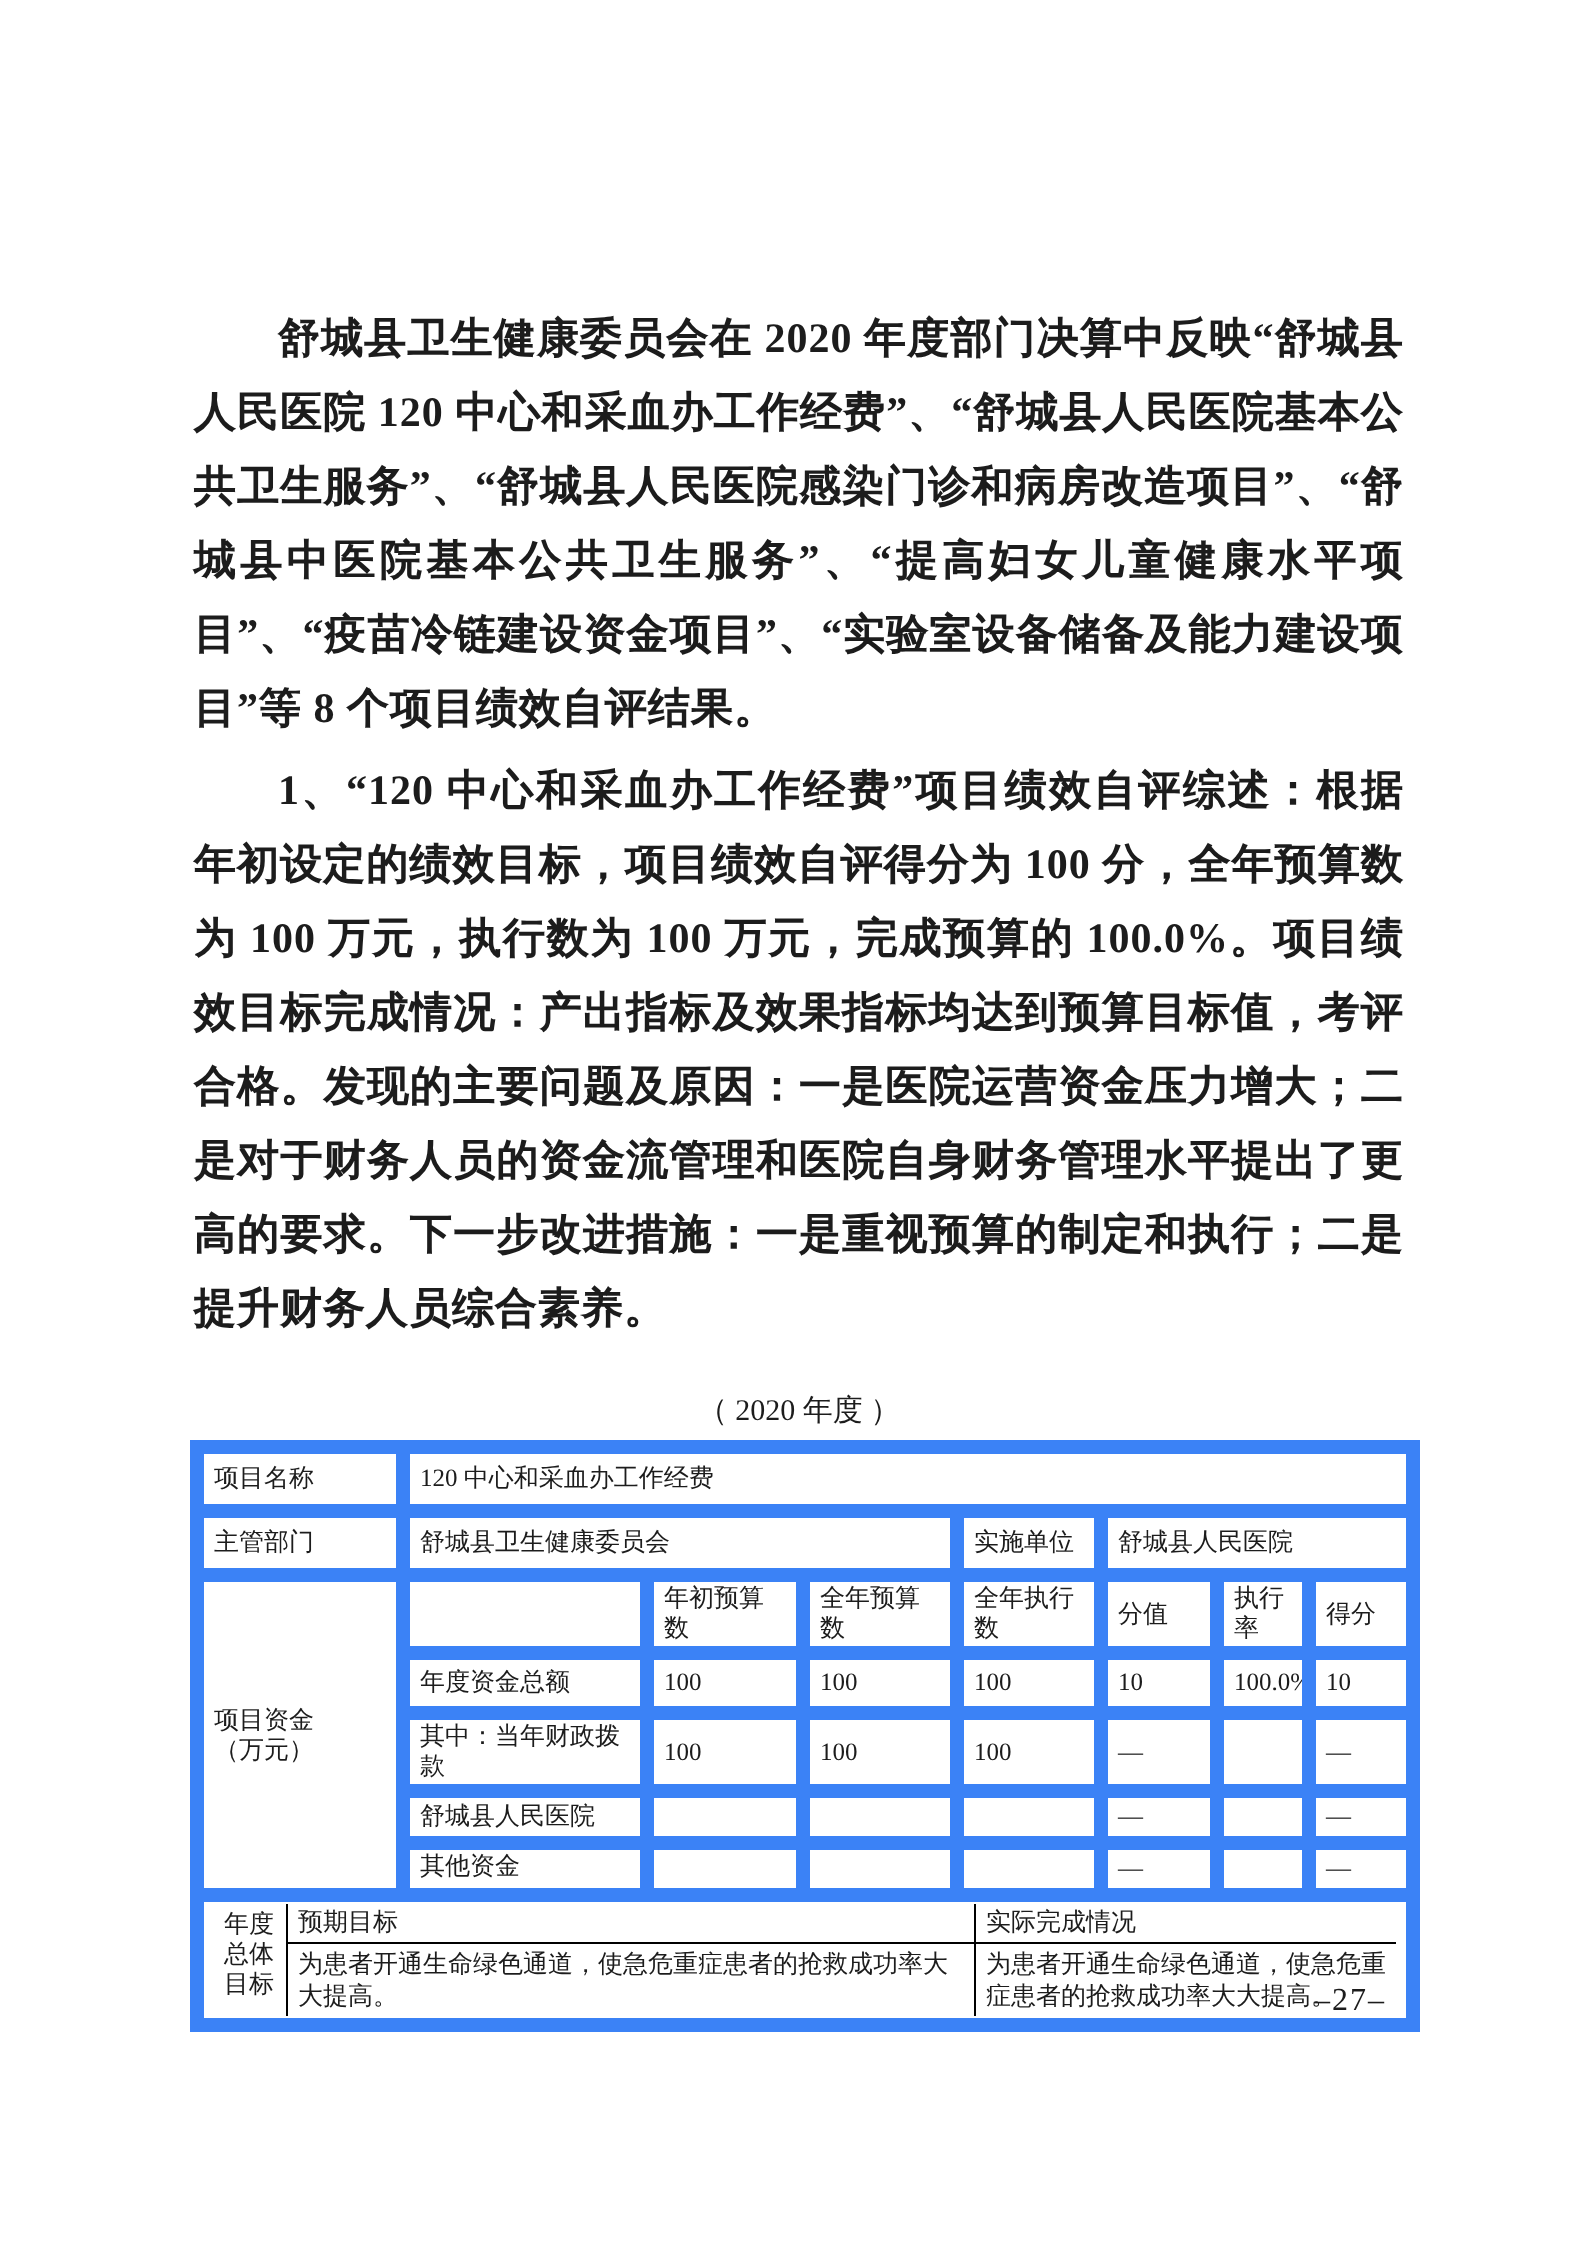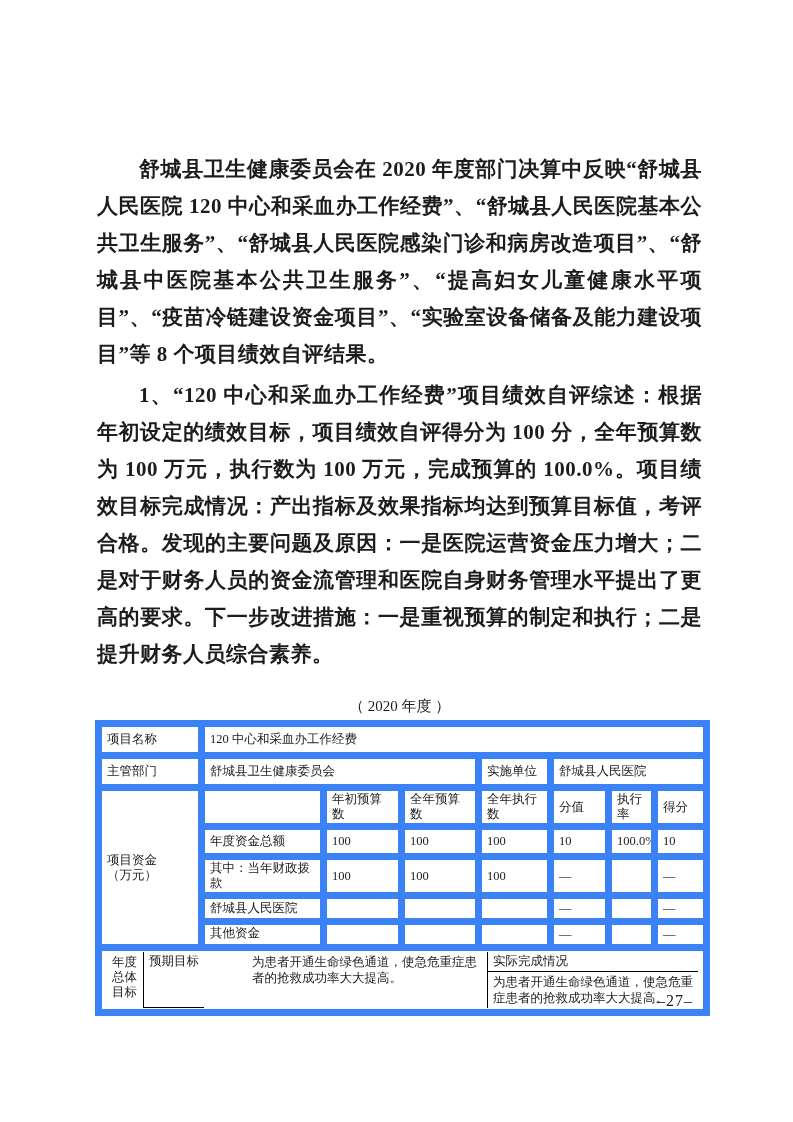--- a/index.html
+++ b/index.html
@@ -73,21 +73,21 @@
     box-sizing: border-box;
     border-right: 1px solid #000;
     padding: 3px 5px;
     white-space: pre-line;
     line-height: 15px;
   }
   .goal-mid {
     width: 344px;
     box-sizing: border-box;
     border-right: 1px solid #000;
-    display: flex; flex-direction: row; gap: 43px;
+    display: flex; flex-direction: column;
   }
   .goal-right { flex: 1; display: flex; flex-direction: column; }
   .goal-head {
     border-bottom: 1px solid #000;
     padding: 2px 5px;
     line-height: 15px;
   }
   .goal-body {
     padding: 2px 5px;
     line-height: 16px;

